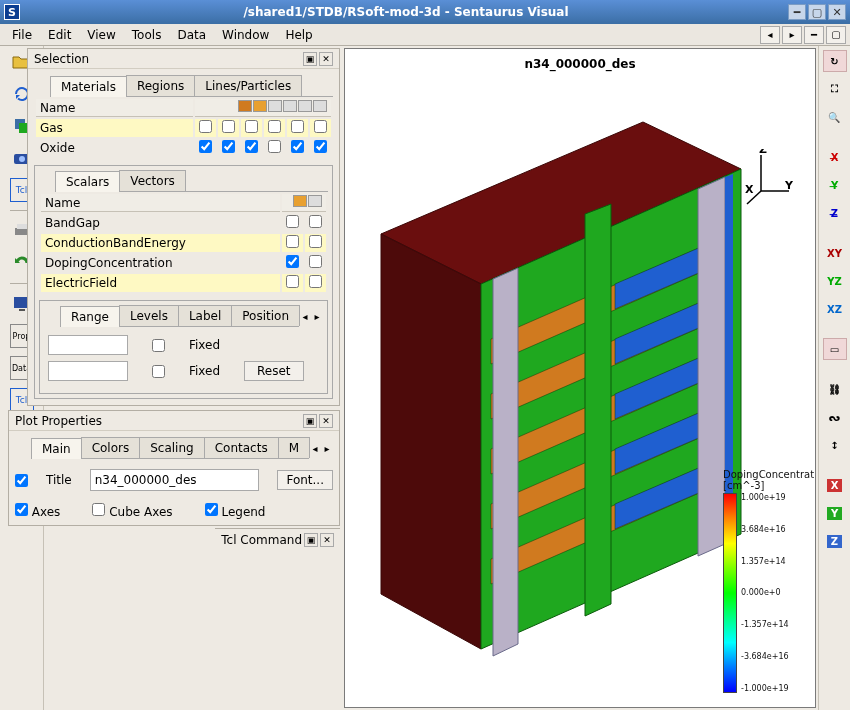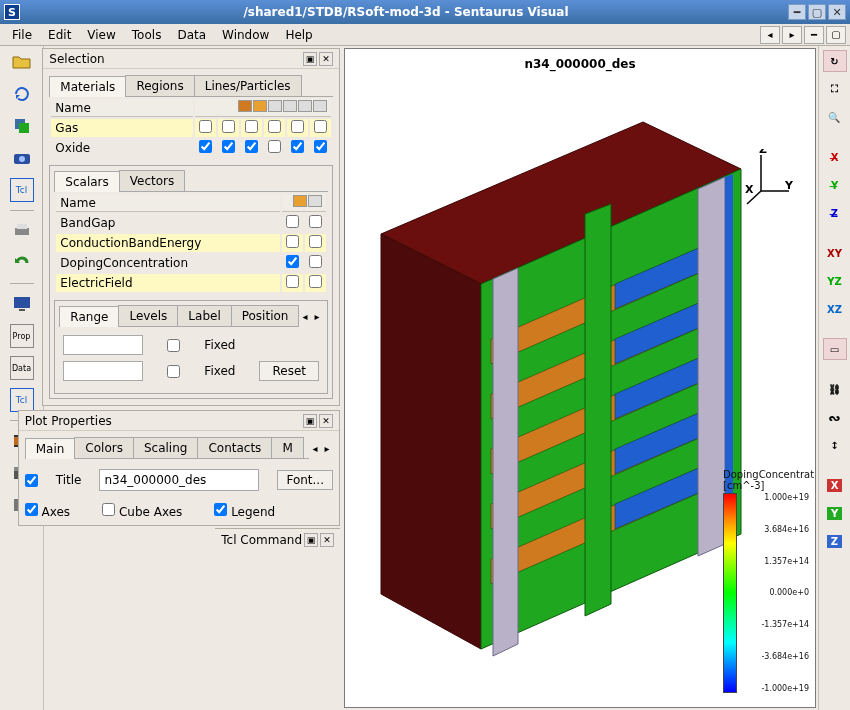--- a/index.html
+++ b/index.html
@@ -27,21 +27,21 @@
 .rtool .tbtn { width: 24px; height: 22px; display: flex; align-items: center; justify-content: center; cursor: pointer; font-size: 10px; font-weight: bold; }
 
 
 .lpanels { width: 298px; display: flex; flex-direction: column; align-items: flex-end; }
 .panel { border: 1px solid #b3aea4; margin: 2px; background: #eeeae3; }
 .panel-hdr { height: 20px; display: flex; align-items: center; padding: 0 6px; font-weight: normal; border-bottom: 1px solid #d2cdc2; }
 .panel-hdr .hspacer { flex: 1; }
 .panel-hdr .hbtn { width: 14px; height: 14px; border: 1px solid #a9a9a9; margin-left: 2px; font-size: 9px; display: flex; align-items: center; justify-content: center; cursor: pointer; }
 .panel-body { padding: 6px; }
 
-.tabset { display: flex; border-bottom: 1px solid #a9a9a9; }
+.tabset { display: flex; border-bottom: 1px solid #a9a9a9; margin-left: 16px; }
 .tab { padding: 3px 10px; border: 1px solid #a9a9a9; border-bottom: none; background: #e5e1d8; margin-right: -1px; cursor: pointer; font-size: 12px; }
 .tab.active { background: #f7f4ed; position: relative; top: 1px; }
 
 .grid { width: 100%; font-size: 12px; }
 .grid th, .grid td { text-align: left; padding: 1px 4px; height: 18px; }
 .grid th { font-weight: normal; background: #f0ede6; border-bottom: 1px solid #c6c1b6; }
 .grid .hdr-icons { text-align: right; }
 .grid .hdr-icons span { display: inline-block; width: 14px; height: 12px; border: 1px solid #999; margin-left: 1px; font-size: 8px; text-align: center; }
 .grid tr.rowsel { background: #fef9c3; }
 .grid td.cb { width: 18px; text-align: center; }
@@ -63,21 +63,21 @@
 
 
 .viewer-wrap { flex: 1; display: flex; flex-direction: column; }
 .viewer-row { flex: 1; display: flex; }
 .viewer { flex: 1; margin: 2px; border: 1px solid #7a7a7a; background: #fff; position: relative; overflow: hidden; }
 .viewer .plot-title { position: absolute; top: 8px; left: 50%; transform: translateX(-50%); font-size: 12px; font-weight: bold; }
 .viewer .axes { position: absolute; top: 100px; right: 22px; font-size: 11px; font-weight: bold; }
 .viewer .solid { position: absolute; left: 18px; top: 55px; width: 380px; height: 560px; }
 .viewer .legend { position: absolute; right: 6px; top: 420px; width: 86px; font-size: 8px; color: #111; }
 .viewer .legend .bar { width: 14px; height: 200px; background: linear-gradient(to bottom, #f00 0%, #ff8000 12%, #ffff00 25%, #80ff00 37%, #00ff00 50%, #00ff80 62%, #00ffff 75%, #0080ff 87%, #0000ff 100%); border: 1px solid #444; float: left; }
-.viewer .legend .ticks { margin-left: 18px; display: flex; flex-direction: column; justify-content: space-between; height: 200px; align-items: flex-end; }
+.viewer .legend .ticks { margin-left: 18px; display: flex; flex-direction: column; justify-content: space-between; height: 200px; }
 .viewer .legend .ltitle { font-size: 10px; margin-bottom: 2px; }
 
 .tclcmd { height: 22px; border-top: 1px solid #b3aea4; display: flex; align-items: center; padding: 0 6px; margin: 0 2px 2px 2px; }
 .tclcmd .hspacer { flex: 1; }
 .tclcmd .hbtn { width: 14px; height: 14px; border: 1px solid #a9a9a9; margin-left: 2px; font-size: 9px; display: flex; align-items: center; justify-content: center; cursor: pointer; }
 
 
 .sw { display:inline-block; width:12px; height:10px; border:1px solid #666; margin-left:2px; }
 </style>
 </head>

